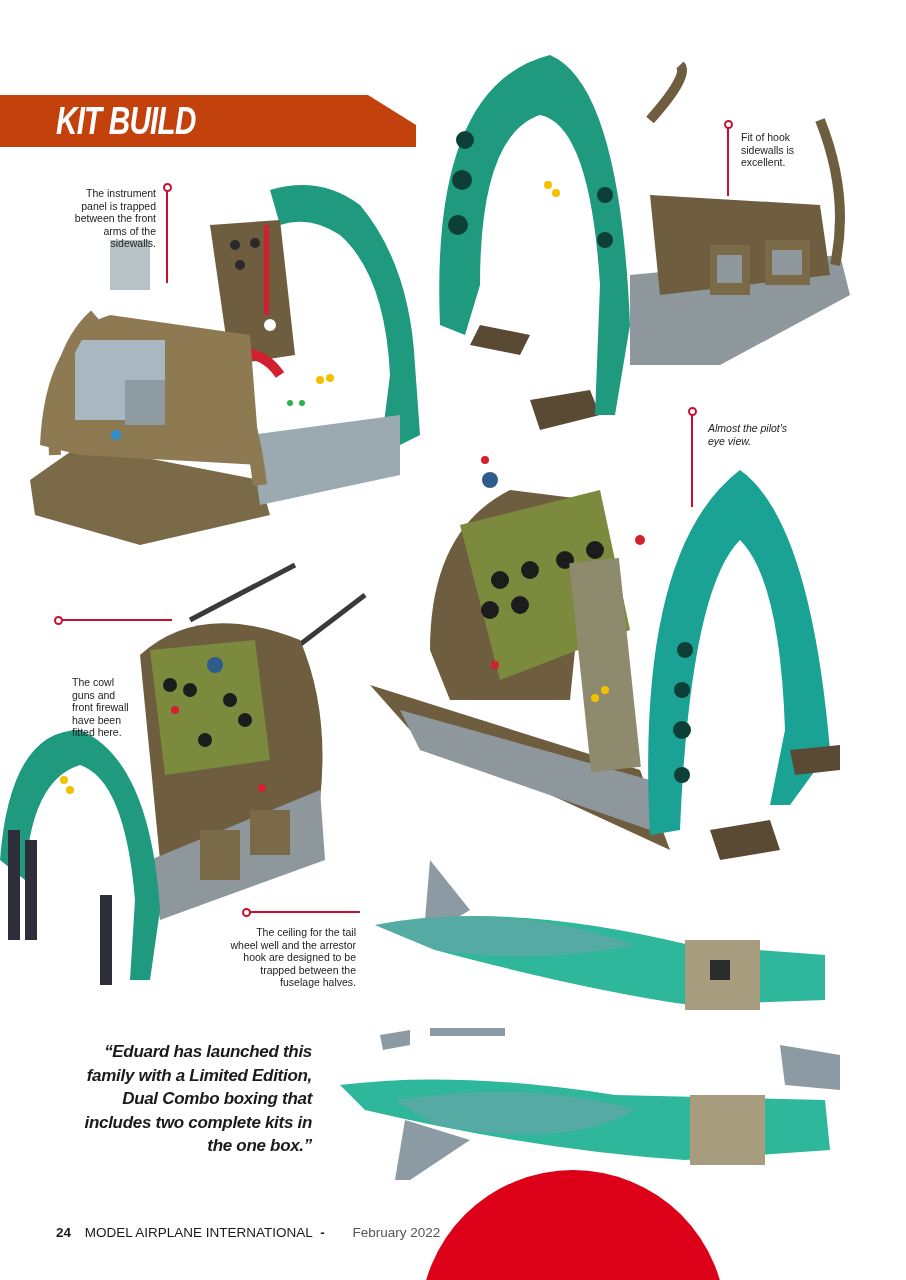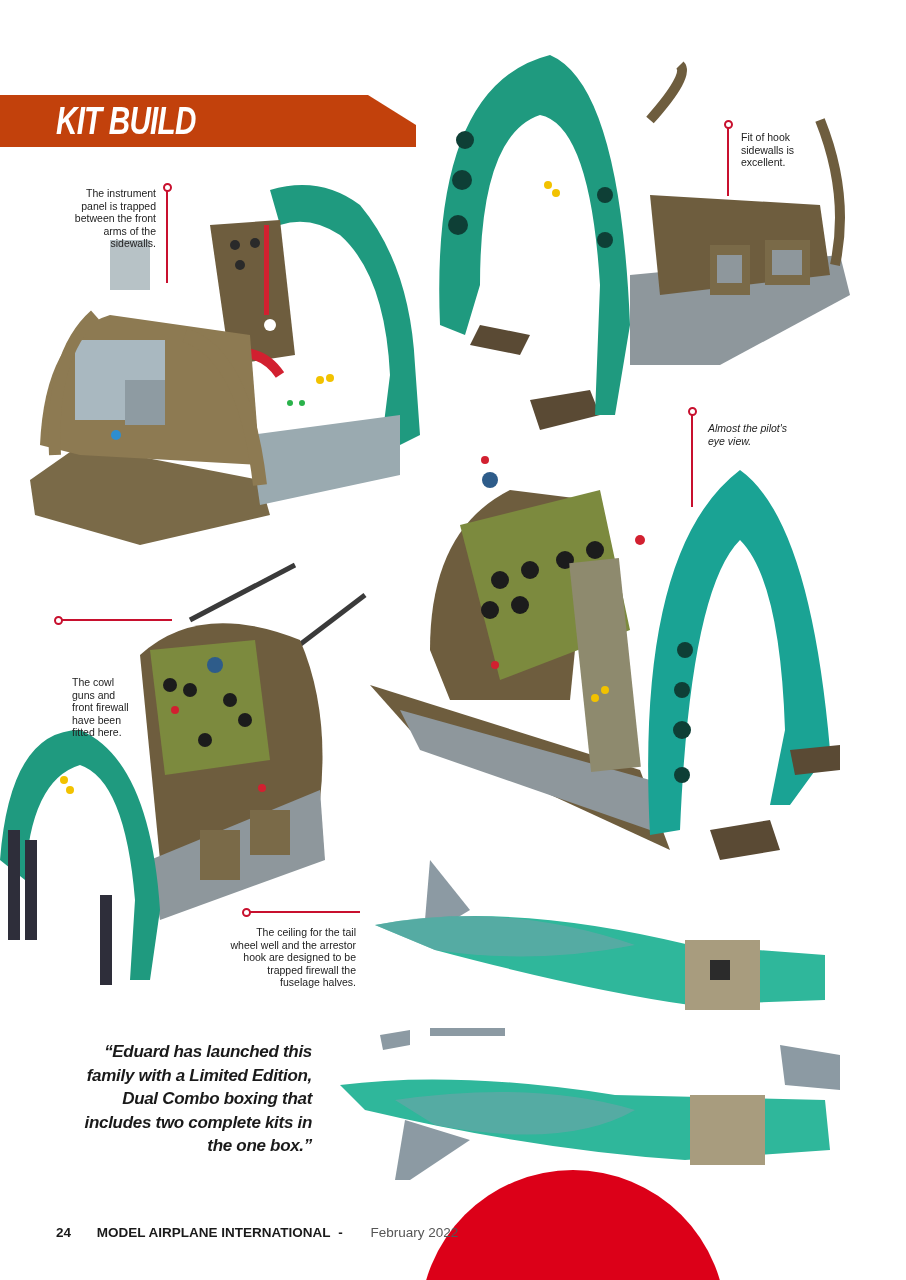--- a/index.html
+++ b/index.html
@@ -43,21 +43,21 @@
       font-weight: bold; font-style: italic; font-size: 17px; line-height: 23.5px;
       color: #1a1a1a; letter-spacing: -0.3px;
     }
 
     
     .footer {
       position: absolute; left: 56px; top: 1225px; font-size: 13.5px;
       font-family: "Liberation Sans", sans-serif; white-space: nowrap;
     }
     .footer .page-num { font-weight: bold; margin-right: 10px; }
-    .footer .mag { font-weight: bold; margin-left: 12px; }
+    .footer .mag { font-weight: normal; }
     .footer .sep { font-weight: bold; margin: 0 4px; }
     .footer .issue { color: #555; font-weight: normal; padding-left: 20px; }
 
     .red-disc {
       position: absolute; left: 420px; top: 1170px; width: 306px; height: 306px;
       border-radius: 50%; background: #dc0018;
     }
   </style>
 </head>
 <body>
@@ -206,21 +206,21 @@
 <div class="leader-dot" style="left:688px; top:407px;"></div>
 <div class="leader-v" style="left:691px; top:415px; height:92px;"></div>
 
 <div class="callout left" style="left:72px; top:664px; width:64px;margin-top:12px;">
   <span>The cowl guns and front firewall have been fitted here.</span>
 </div>
 <div class="leader-dot" style="left:54px; top:616px;"></div>
 <div class="leader-h" style="left:62px; top:619px; width:110px;"></div>
 
 <div class="callout right" style="left:230px; top:926px; width:126px;">
-  <span>The ceiling for the tail wheel well and the arrestor hook are designed to be trapped firewall the fuselage halves.</span>
+  <span>The ceiling for the tail wheel well and the arrestor hook are designed to be trapped between the fuselage halves.</span>
 </div>
 <div class="leader-dot" style="left:242px; top:908px;"></div>
 <div class="leader-h" style="left:250px; top:911px; width:110px;"></div>
 
 <div class="pull-quote">
   <span>“Eduard has launched this family with a Limited Edition, Dual Combo boxing that includes two complete kits in the one box.”</span>
 </div>
 
 <div class="red-disc"></div>
 

